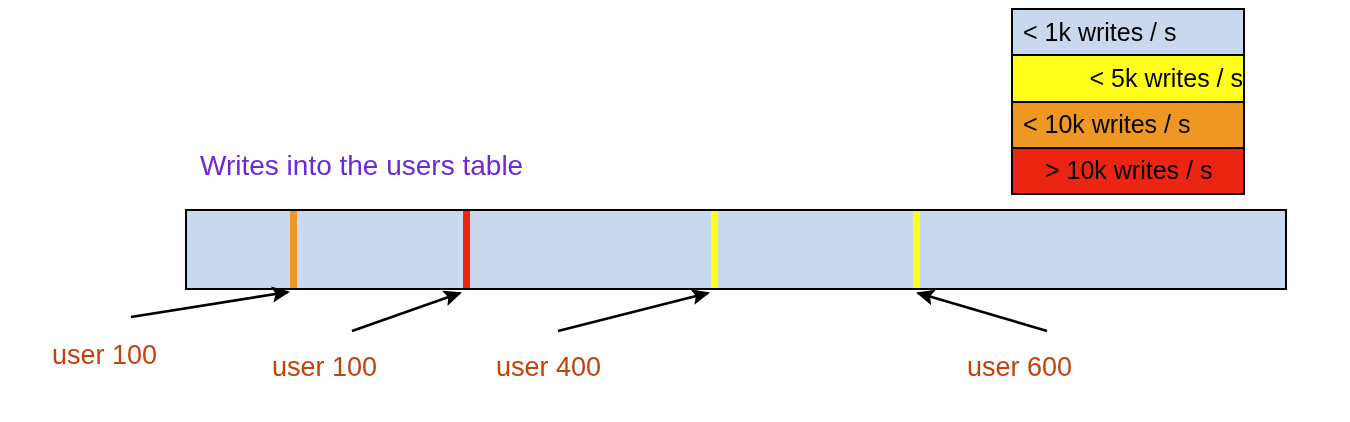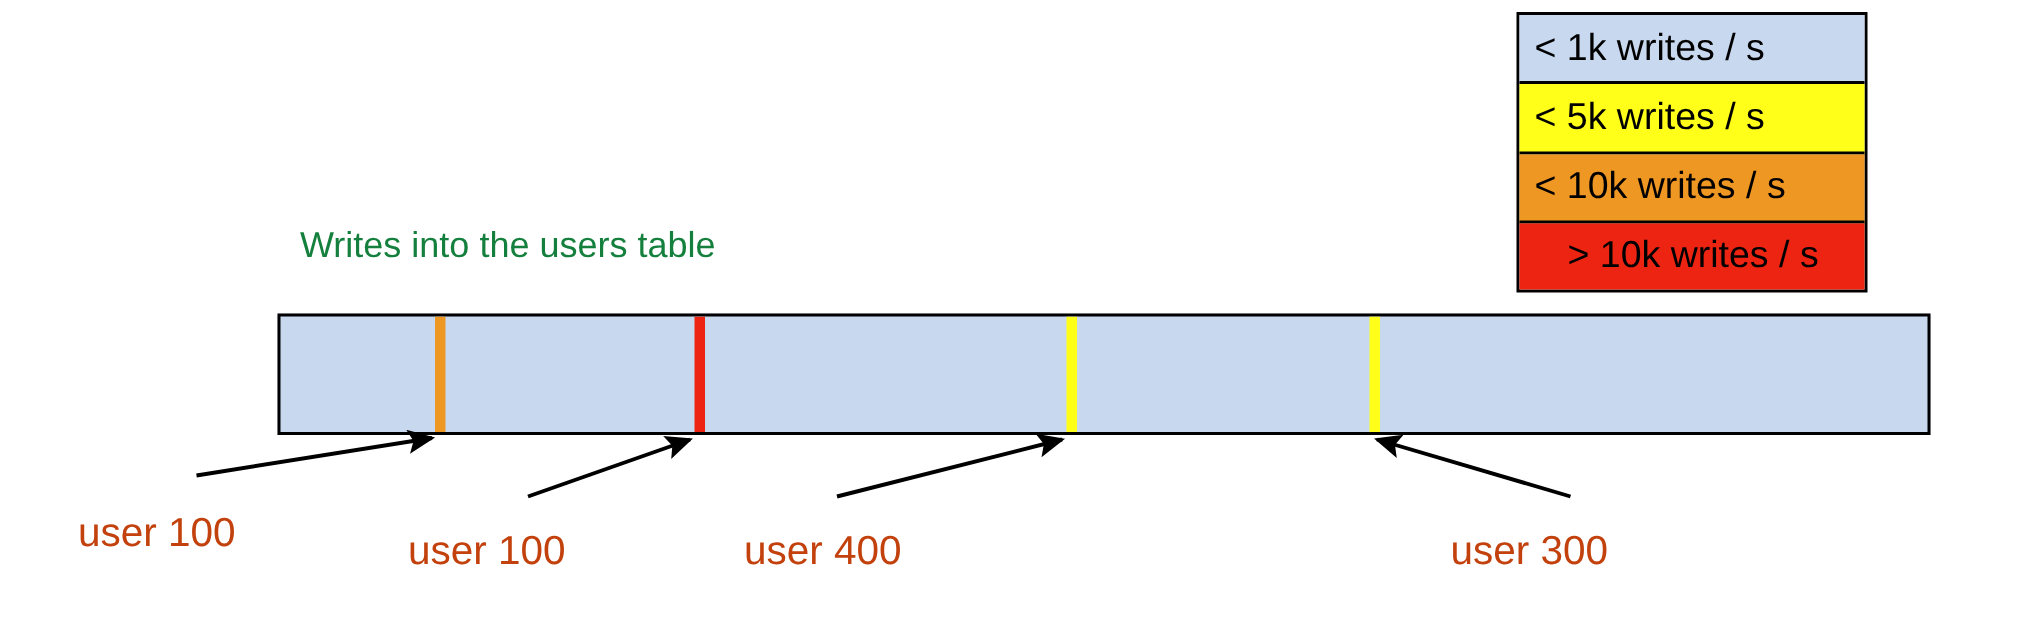--- a/index.html
+++ b/index.html
@@ -46,22 +46,22 @@
     color: #000000;
     line-height: 1;
     white-space: nowrap;
   }
 
   
   #chart-title {
     position: absolute;
     left: 200px;
     top: 150px;
-    font-size: 24px;
-    color: #15803d;
+    font-size: 28px;
+    color: #6d28d9;
     white-space: nowrap;
   }
 
   
   #table-bar {
     position: absolute;
     left: 185px;
     top: 209px;
     width: 1102px;
     height: 81px;
@@ -96,21 +96,21 @@
 </style>
 </head>
 <body>
 
 <div id="canvas" style="width: 1350px; height: 422px; background: rgb(255, 255, 255);">
 
   <div id="legend">
     <div class="legend-row" style="background: rgb(200, 216, 239);">
       <span class="legend-label">&lt; 1k writes / s</span>
     </div>
-    <div class="legend-row" style="background: rgb(255, 255, 26);">
+    <div class="legend-row" style="background: rgb(255, 255, 26); justify-content: flex-end;">
       <span class="legend-label">&lt; 5k writes / s</span>
     </div>
     <div class="legend-row" style="background: rgb(239, 151, 35); align-items: center;">
       <span class="legend-label">&lt; 10k writes / s</span>
     </div>
     <div class="legend-row" style="background: rgb(238, 36, 18); padding-left: 32px;">
       <span class="legend-label">&gt; 10k writes / s</span>
     </div>
   </div>
 
@@ -131,15 +131,15 @@
     </defs>
     <line stroke="#000000" stroke-width="2.6" marker-end="url(#arrowhead)" x1="131" y1="317" x2="288" y2="292"></line>
     <line stroke="#000000" stroke-width="2.6" marker-end="url(#arrowhead)" x1="352" y1="331" x2="460" y2="293"></line>
     <line stroke="#000000" stroke-width="2.6" marker-end="url(#arrowhead)" x1="558" y1="331" x2="708" y2="293"></line>
     <line stroke="#000000" stroke-width="2.6" marker-end="url(#arrowhead)" x1="1047" y1="331" x2="918" y2="293"></line>
   </svg>
 
   <div class="callout-label" style="left: 52px; top: 340px;">user 100</div>
   <div class="callout-label" style="left: 272px; top: 352px;">user 100</div>
   <div class="callout-label" style="left: 496px; top: 352px;">user 400</div>
-  <div class="callout-label" style="left: 967px; top: 352px;">user 300</div>
+  <div class="callout-label" style="left: 967px; top: 352px;">user 600</div>
 
 </div>
 
 </body></html>

